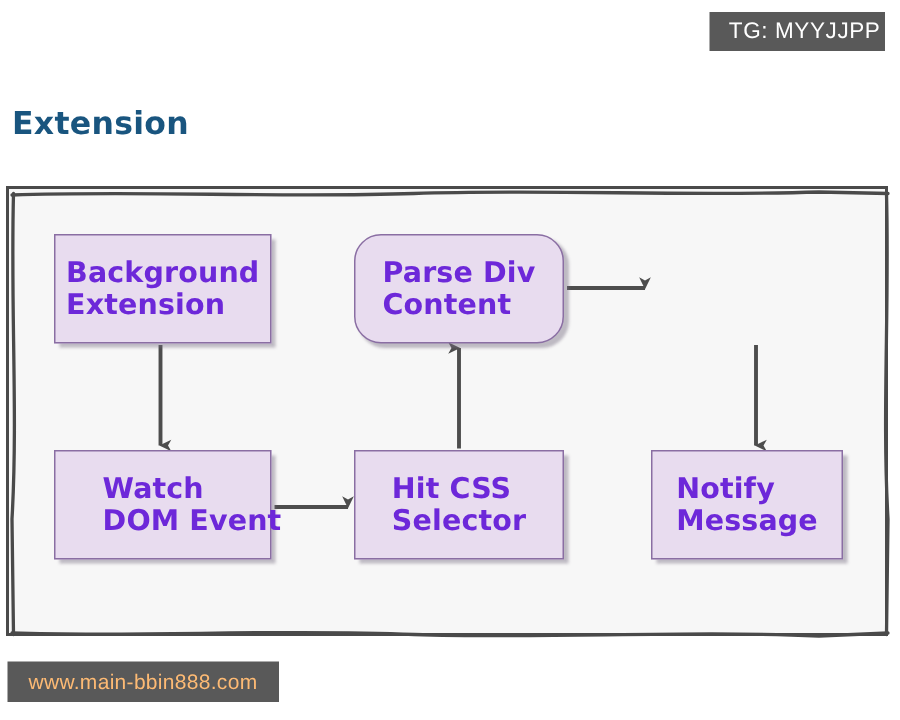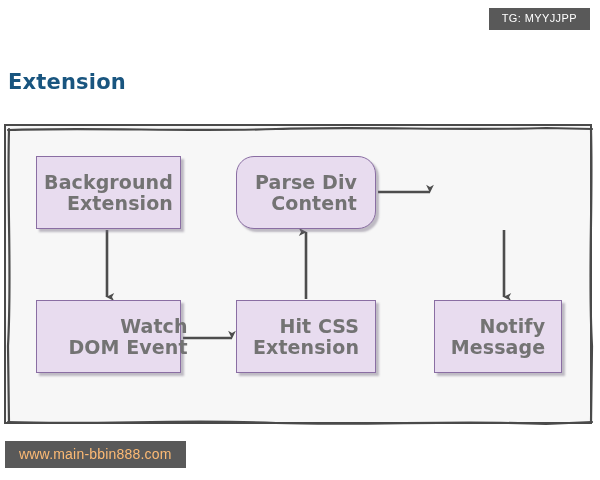--- a/index.html
+++ b/index.html
@@ -16,23 +16,23 @@
   }
 
   
   #tg-badge {
     position: absolute;
     top: 8px;
     right: 10px;
     background: #595959;
     color: #ffffff;
     font-family: "Liberation Sans", sans-serif;
-    font-size: 11px;
+    font-size: 15px;
     letter-spacing: 0.4px;
-    padding: 5px 13px 6px 13px;
+    padding: 5px 3px 6px 13px;
     line-height: 1;
     white-space: nowrap;
   }
 
   
   #page-title {
     position: absolute;
     left: 8px;
     top: 72px;
     font-family: "DejaVu Sans", sans-serif;
@@ -71,22 +71,22 @@
     box-sizing: border-box;
     display: flex;
     align-items: center;
     justify-content: center;
     box-shadow: 3px 3px 2px rgba(120,110,130,0.45);
   }
   .node-label {
     font-family: "DejaVu Sans", sans-serif;
     font-size: 19px;
     font-weight: 700;
-    color: #737373;
-    text-align: right;
+    color: #6d28d9;
+    text-align: left;
     line-height: 1.08;
     white-space: pre;
     letter-spacing: 0.1px;
   }
   .node-label.overflow {
     white-space: pre;
     font-size: 19px;
   }
 
   
@@ -185,21 +185,21 @@
   </div>
 
 
   <div class="node" id="node-watch-dom-event">
     <span class="node-label">Watch
 DOM Event</span>
   </div>
 
   <div class="node" id="node-hit-css-selector">
     <span class="node-label">Hit CSS
-Extension</span>
+Selector</span>
   </div>
 
   <div class="node" id="node-notify-message">
     <span class="node-label">Notify
 Message</span>
   </div>
 
 </div>
 
 <div id="watermark">www.main-bbin888.com</div>

